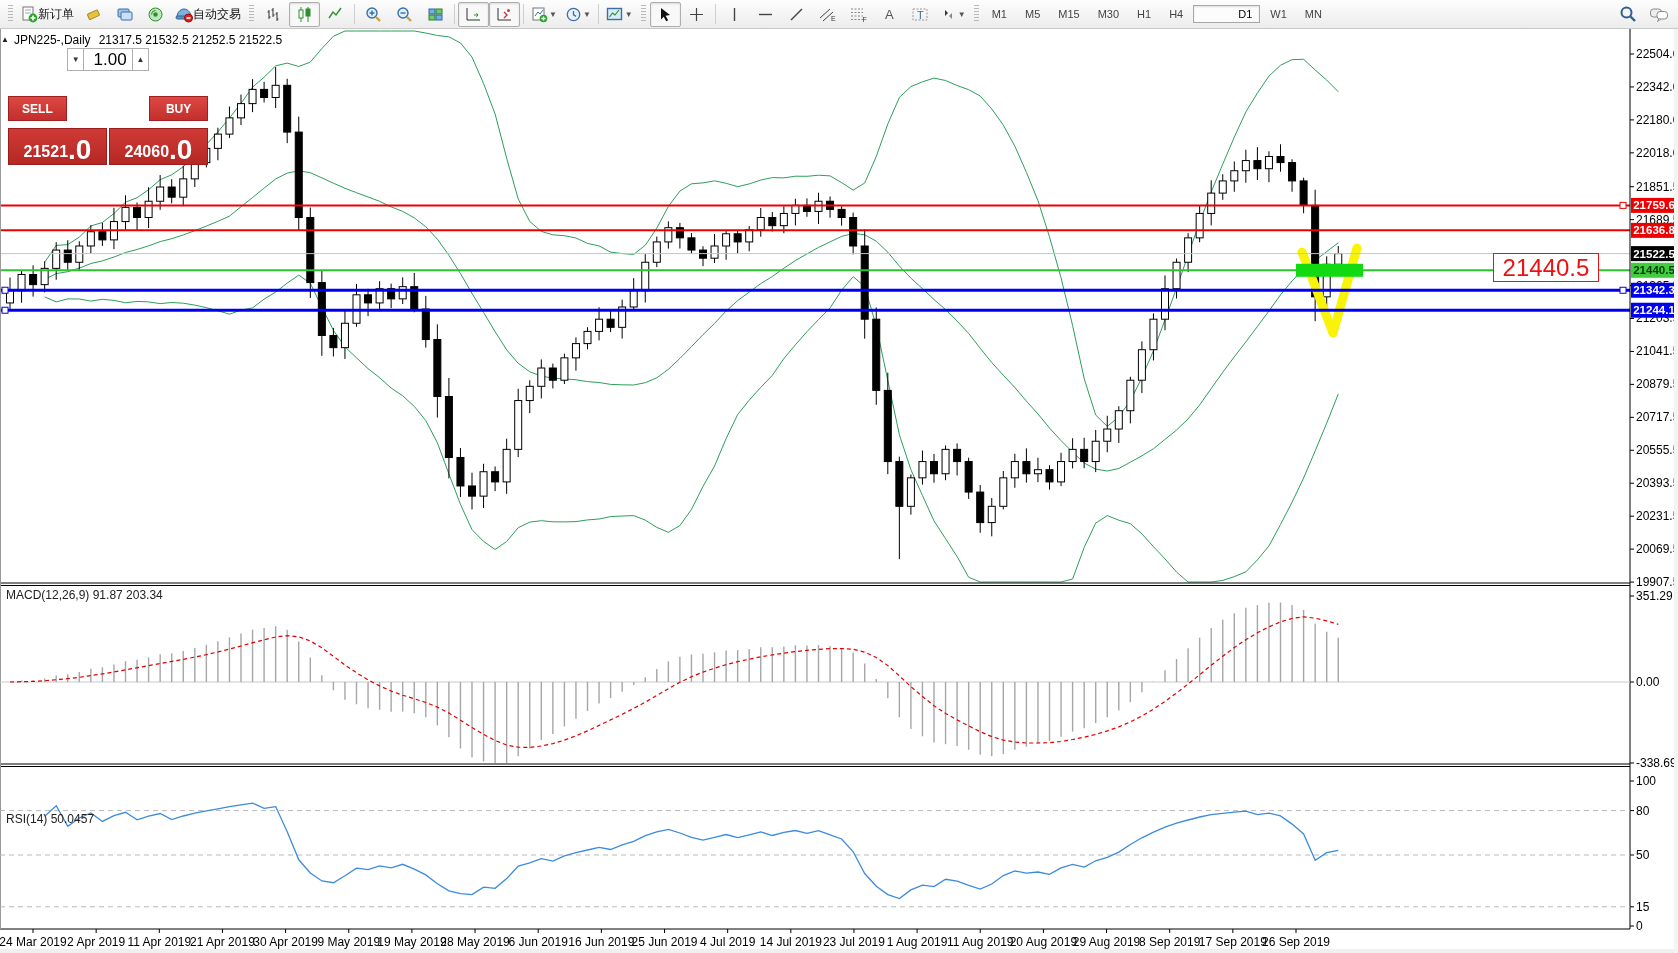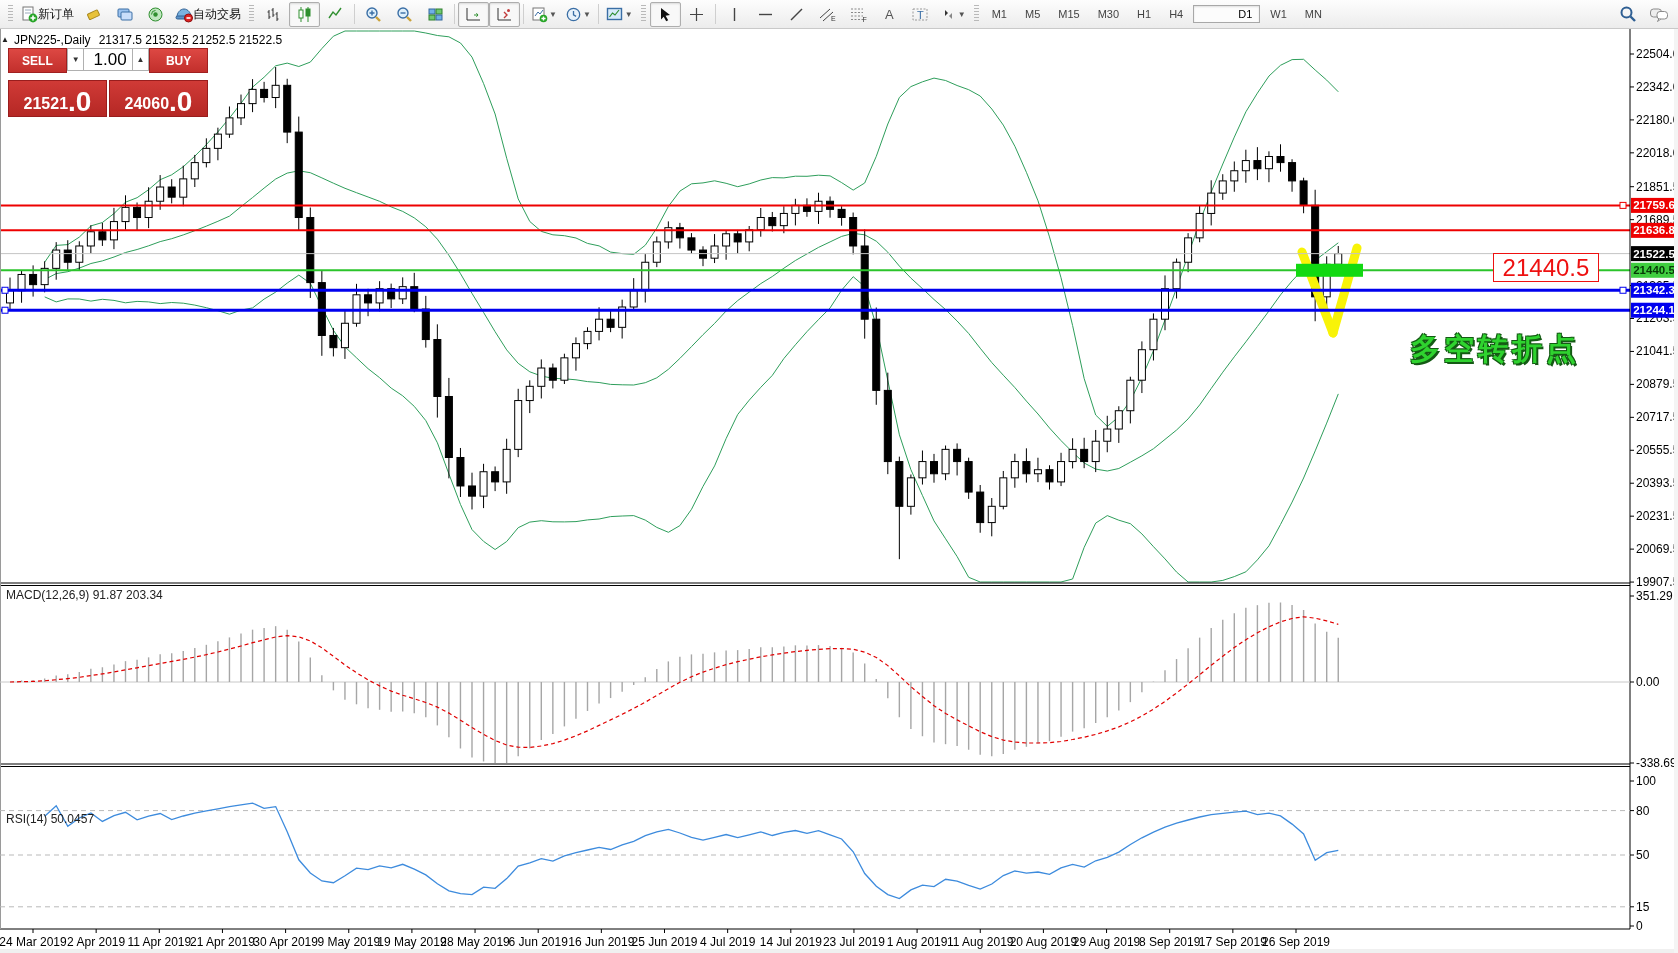--- a/index.html
+++ b/index.html
@@ -27,21 +27,21 @@
   .chart-title .tri{font-size:8px;vertical-align:2px;margin-right:5px;color:#222;}
   .chart-title .vals{margin-left:8px;}
   .pane-label{position:absolute;left:6px;font-size:12px;color:#222;}
   .macd-label{top:559px;}
   .rsi-label{top:783px;}
   
   .trade-panel{position:absolute;left:8px;top:19px;width:200px;}
   .tp-row{display:flex;gap:0;}
   .tp-btn{width:59px;height:23px;background:linear-gradient(#dd4843,#c22f2c);color:#fff;
     font-size:12px;font-weight:700;display:flex;align-items:center;justify-content:center;
-    border:1px solid #a02020;}
+    border:1px solid #a02020;margin-top:48px;}
   .tp-spin{width:16px;height:21px;background:#fff;border:1px solid #b0b0b0;display:flex;
     align-items:center;justify-content:center;font-size:8px;color:#333;}
   .tp-vol{width:44px;height:21px;background:#fff;border-top:1px solid #b0b0b0;border-bottom:1px solid #b0b0b0;
     font-size:17px;color:#000;display:flex;align-items:center;justify-content:flex-end;padding-right:5px;}
   .tp-prices{display:flex;gap:2px;margin-top:7px;}
   .tp-price{width:97px;height:34px;background:linear-gradient(#d03a36,#b52825);color:#fff;
     border:1px solid #991d1d;display:flex;align-items:flex-end;justify-content:center;padding-bottom:1px;}
   .tp-price .main{font-size:16px;font-weight:700;line-height:22px;}
   .tp-price .big{font-size:28px;font-weight:700;line-height:26px;}
   
@@ -810,18 +810,17 @@
           <span class="main">24060</span>
             <span class="big">.0</span>
         </div>
       </div>
     </div>
 
     <div class="pane-label macd-label">MACD(12,26,9) 91.87 203.34</div>
     <div class="pane-label rsi-label">RSI(14) 50.0457</div>
 
     <div class="callout" style="color: rgb(238, 17, 17); border-color: rgb(238, 17, 17);">21440.5</div>
-    <div class="cn" style="color: rgb(47, 211, 47);">多空转折点</div>
 
     <div class="statusbar"></div>
     <div class="edge"></div>
   </div>
 </div>
 
 </body></html>

